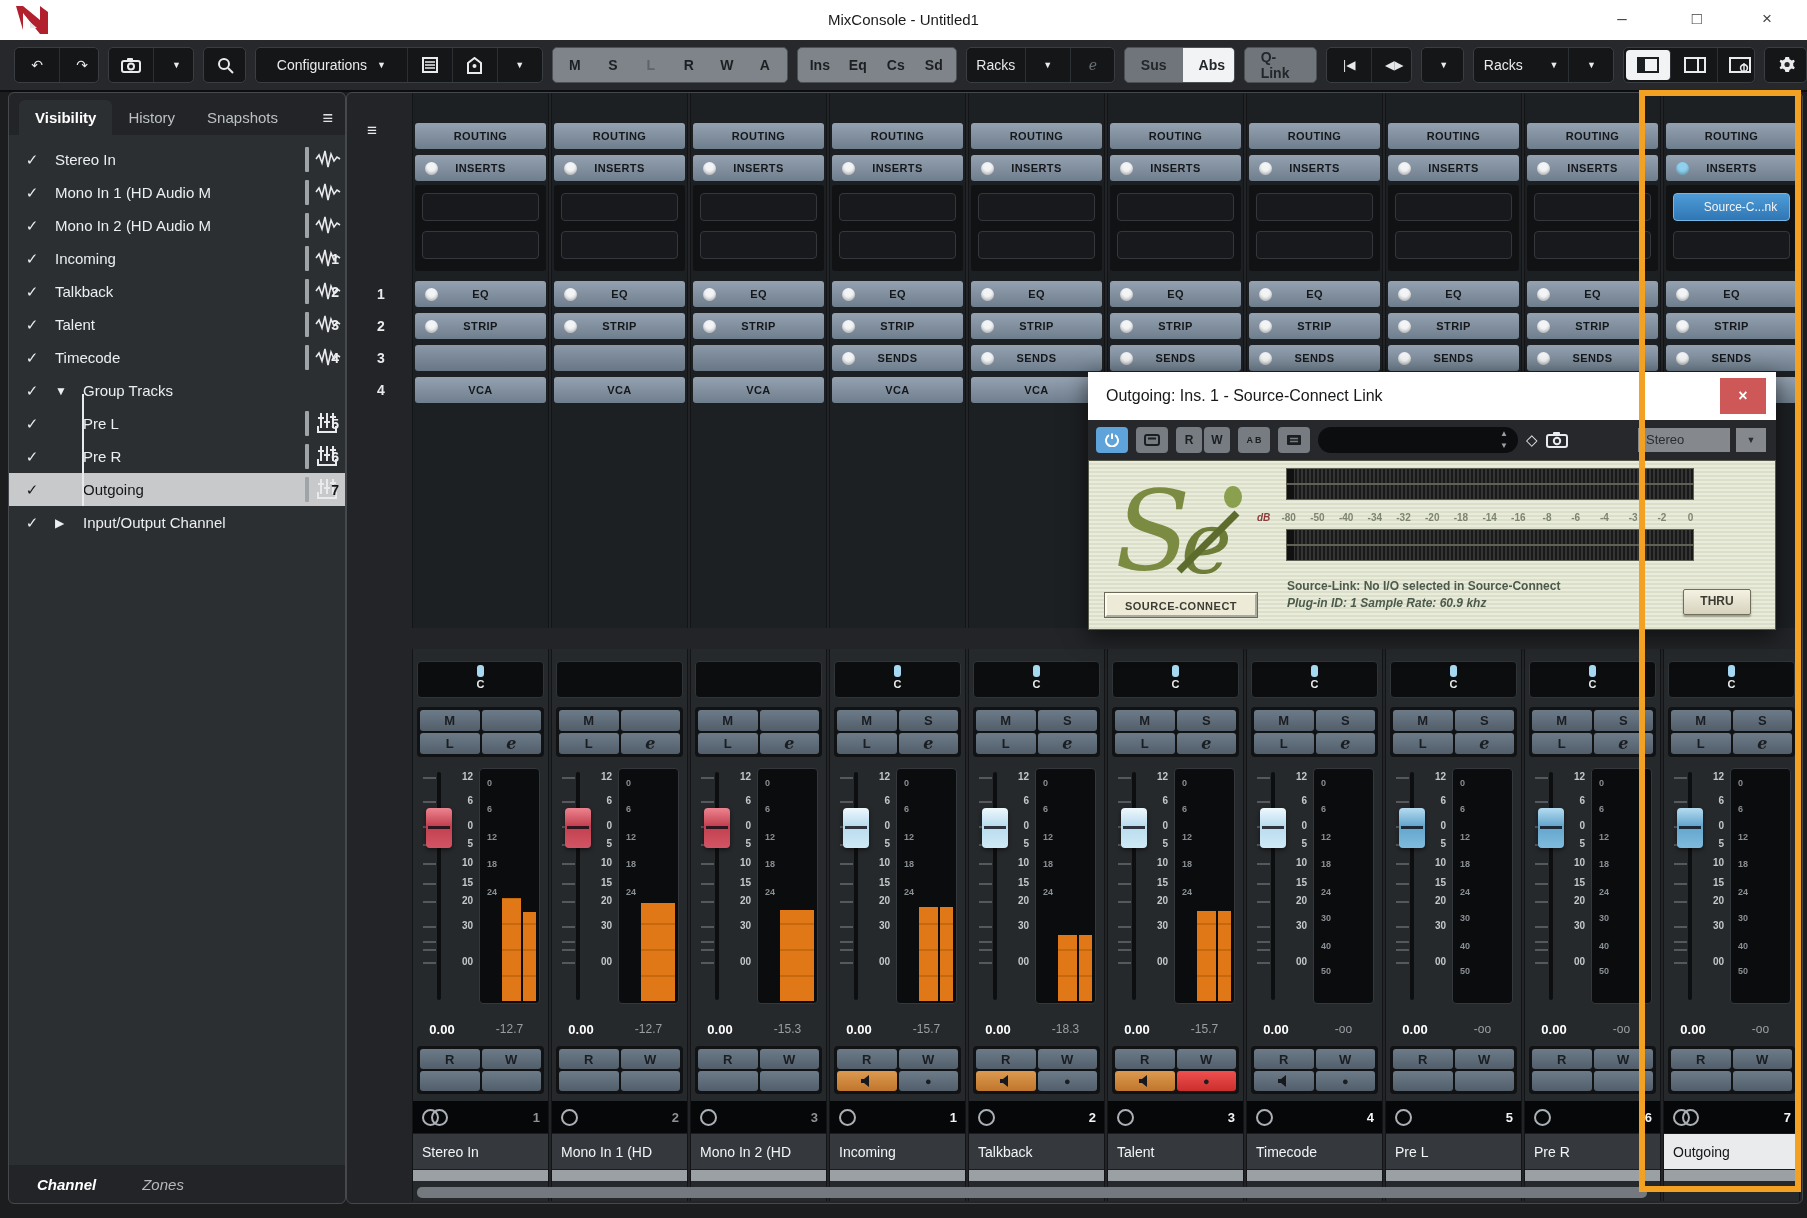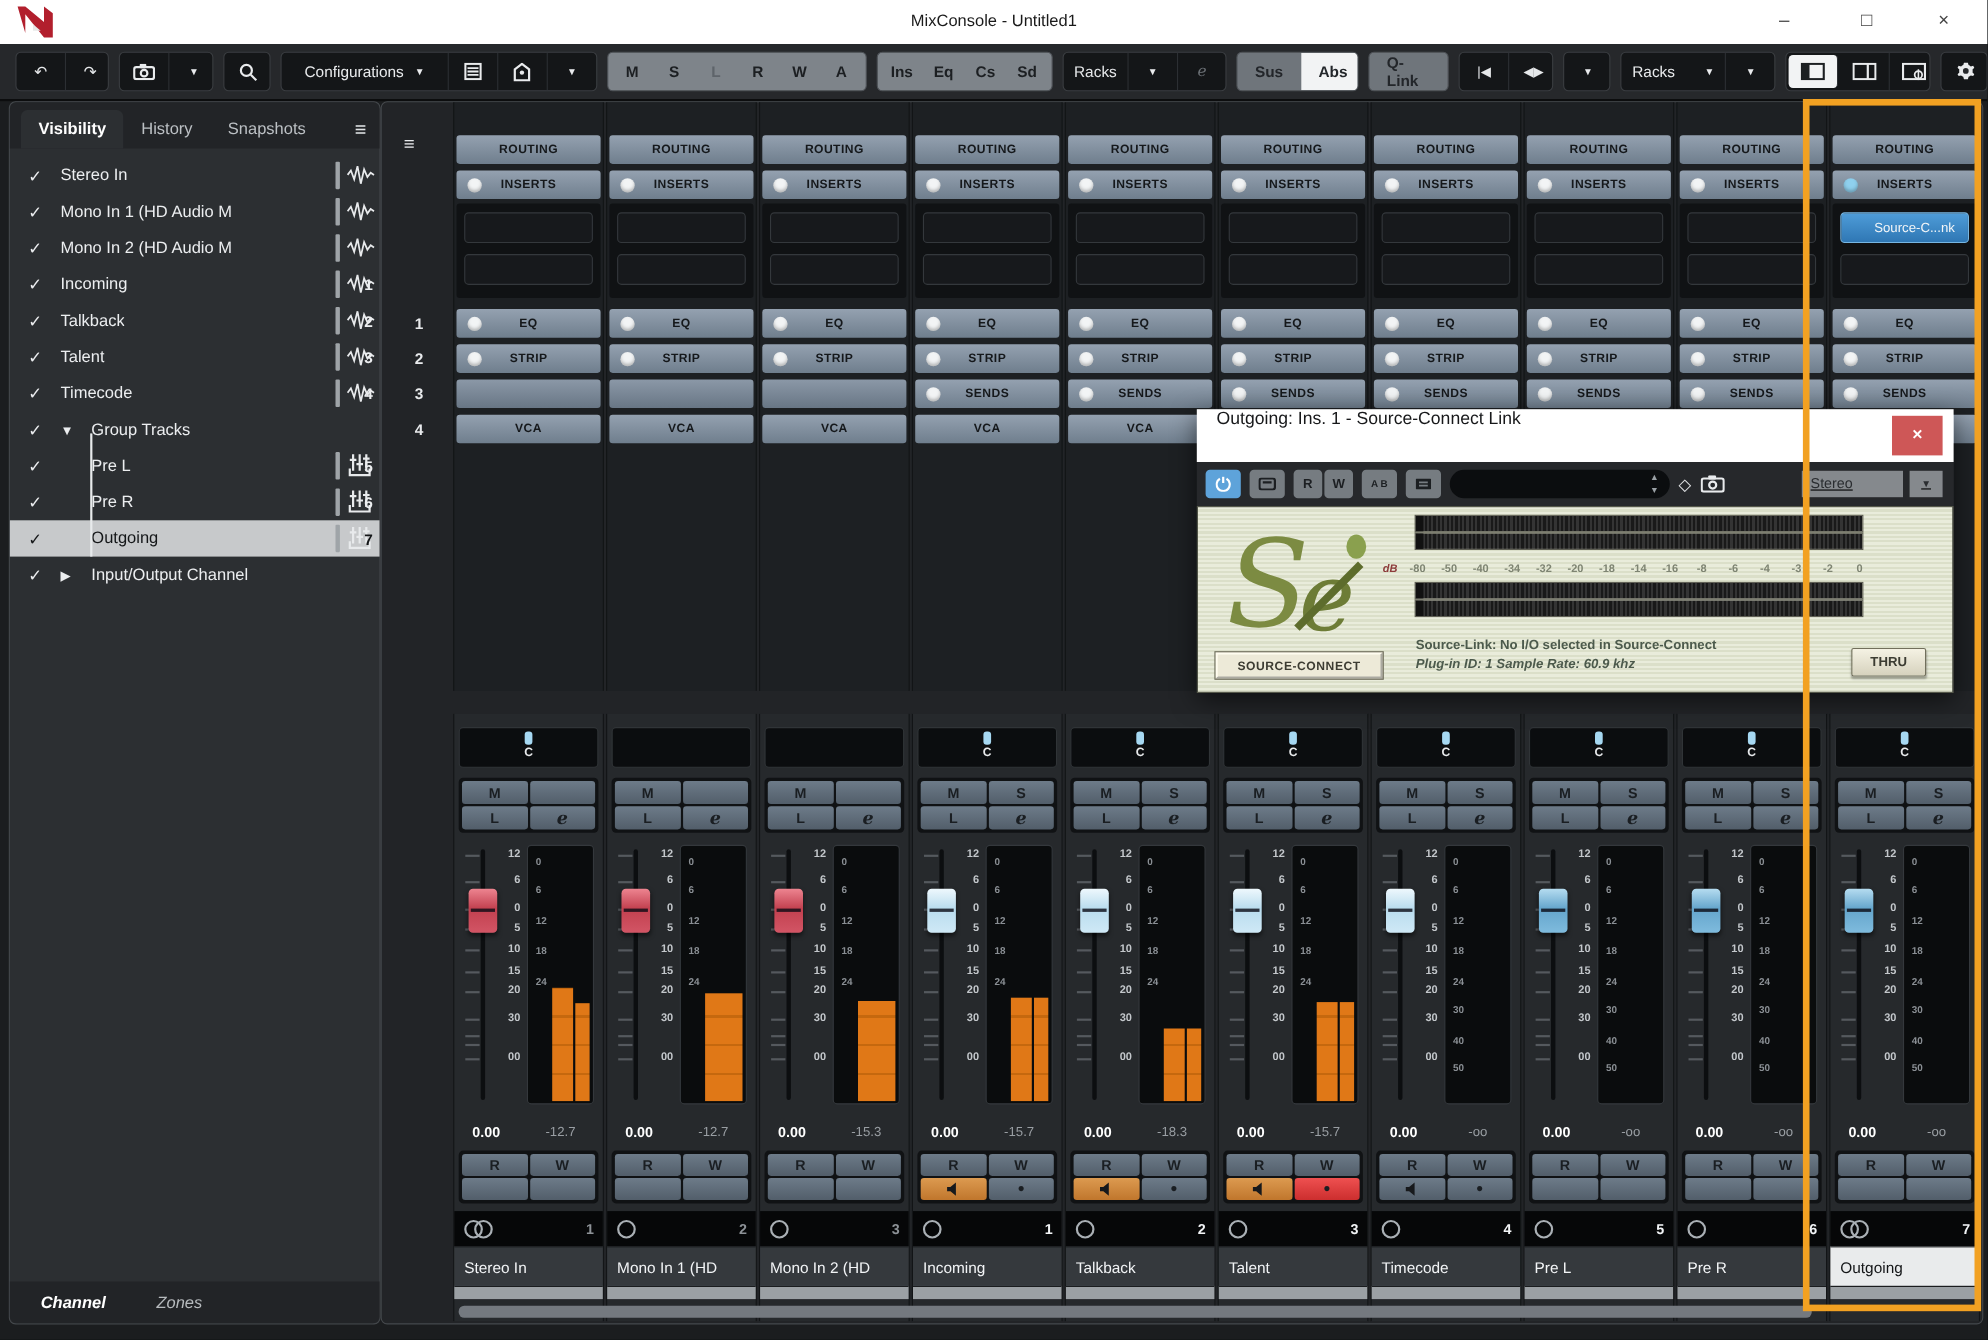--- a/index.html
+++ b/index.html
@@ -87,31 +87,31 @@
   .circ{width:13px;height:13px;border:2px solid #aab0b5;border-radius:50%;margin-left:9px;}
   .circ.c2{margin-left:-8px;}
   .numrow .cnum{margin-left:auto;margin-right:8px;font-size:13px;font-weight:bold;color:#f2f4f6;}
   .numrow .cnum.dim{color:#8d9297;}
   .namerow{position:absolute;left:0;right:0;top:484px;height:36px;background:#35393d;color:#f2f4f6;font-size:14px;display:flex;align-items:center;padding-left:9px;box-sizing:border-box;border-top:1px solid #1a1c1e;}
   .namerow.sel{background:#e9ebec;color:#131517;}
   .colorstrip{position:absolute;left:0;right:0;top:520px;height:11px;background:#9ba0a4;border-top:1px solid #1a1c1e;}
   #hscroll{position:absolute;left:70px;top:1094px;width:1230px;height:11px;background:#74797f;border-radius:5px;}
   
   #plugin{position:absolute;left:1088px;top:372px;width:688px;height:258px;z-index:40;box-shadow:0 6px 22px rgba(0,0,0,.6);}
-  #pl-title{position:absolute;left:0;top:0;right:0;height:48px;background:#fff;display:flex;align-items:flex-start;}
+  #pl-title{position:absolute;left:0;top:0;right:0;height:48px;background:#fff;display:flex;align-items:center;}
   #pl-title span{margin-left:18px;font-size:16px;color:#17181a;}
   #pl-close{position:absolute;right:10px;top:6px;width:46px;height:36px;background:#ce5757;color:#fff;display:flex;align-items:center;justify-content:center;font-size:16px;font-weight:bold;}
   #pl-toolbar{position:absolute;left:0;top:48px;right:0;height:40px;background:#26282b;display:flex;align-items:center;gap:8px;padding-left:8px;box-sizing:border-box;}
   .plbtn{width:32px;height:26px;border-radius:4px;background:#767c81;display:flex;align-items:center;justify-content:center;color:#1c1f22;font-weight:bold;font-size:12px;}
   .plbtn.power{background:#5ea3da;}
   .plbtn.narrow{width:26px;}
   #pl-presets{width:200px;height:26px;background:#0b0d0f;border-radius:13px;position:relative;}
   #pl-presets .updn{position:absolute;right:10px;top:1px;color:#9aa0a5;font-size:8px;line-height:12px;text-align:center;}
   .pl-ico{color:#e6e8ea;font-size:15px;}
-  #pl-stereo{margin-left:auto;display:flex;gap:6px;margin-right:10px;align-items:flex-start;text-decoration:underline;}
+  #pl-stereo{margin-left:auto;display:flex;gap:6px;margin-right:10px;align-items:flex-start;}
   #pl-stereo .box{width:92px;height:24px;background:#85898d;color:#2a2d30;font-size:13px;padding-left:8px;line-height:24px;box-sizing:border-box;}
   #pl-stereo .dd{width:30px;height:24px;background:#85898d;color:#2a2d30;font-size:9px;text-align:center;line-height:24px;}
   #pl-body{position:absolute;left:0;top:88px;right:0;bottom:0;background:repeating-linear-gradient(180deg,#e9ecdb 0 2px,#dbdfc9 2px 4px);border:1px solid #55584a;box-sizing:border-box;}
   #pl-logo{position:absolute;left:26px;top:8px;width:170px;height:120px;}
   #sc-btn{position:absolute;left:16px;top:132px;width:152px;height:24px;background:#edead8;border:2px outset #fffdf0;outline:1px solid #6b6a58;text-align:center;line-height:22px;font-size:11px;font-weight:bold;color:#3c3c32;letter-spacing:.5px;box-sizing:border-box;}
   .plmeterpair{position:absolute;left:197px;width:408px;height:32px;}
   .plmbar{position:absolute;left:0;right:0;height:14px;background:repeating-linear-gradient(90deg,#191919 0 2px,#343434 2px 4px);border:1px solid #606055;}
   .plmbar::before{content:'';position:absolute;left:0;top:0;bottom:0;width:7px;background:#111;}
   #pl-scale{position:absolute;left:168px;top:46px;width:448px;height:20px;display:flex;align-items:center;font-size:10px;font-weight:bold;color:#7e8472;}
   #pl-scale .db{color:#8d3b3b;font-style:italic;margin-right:4px;}

